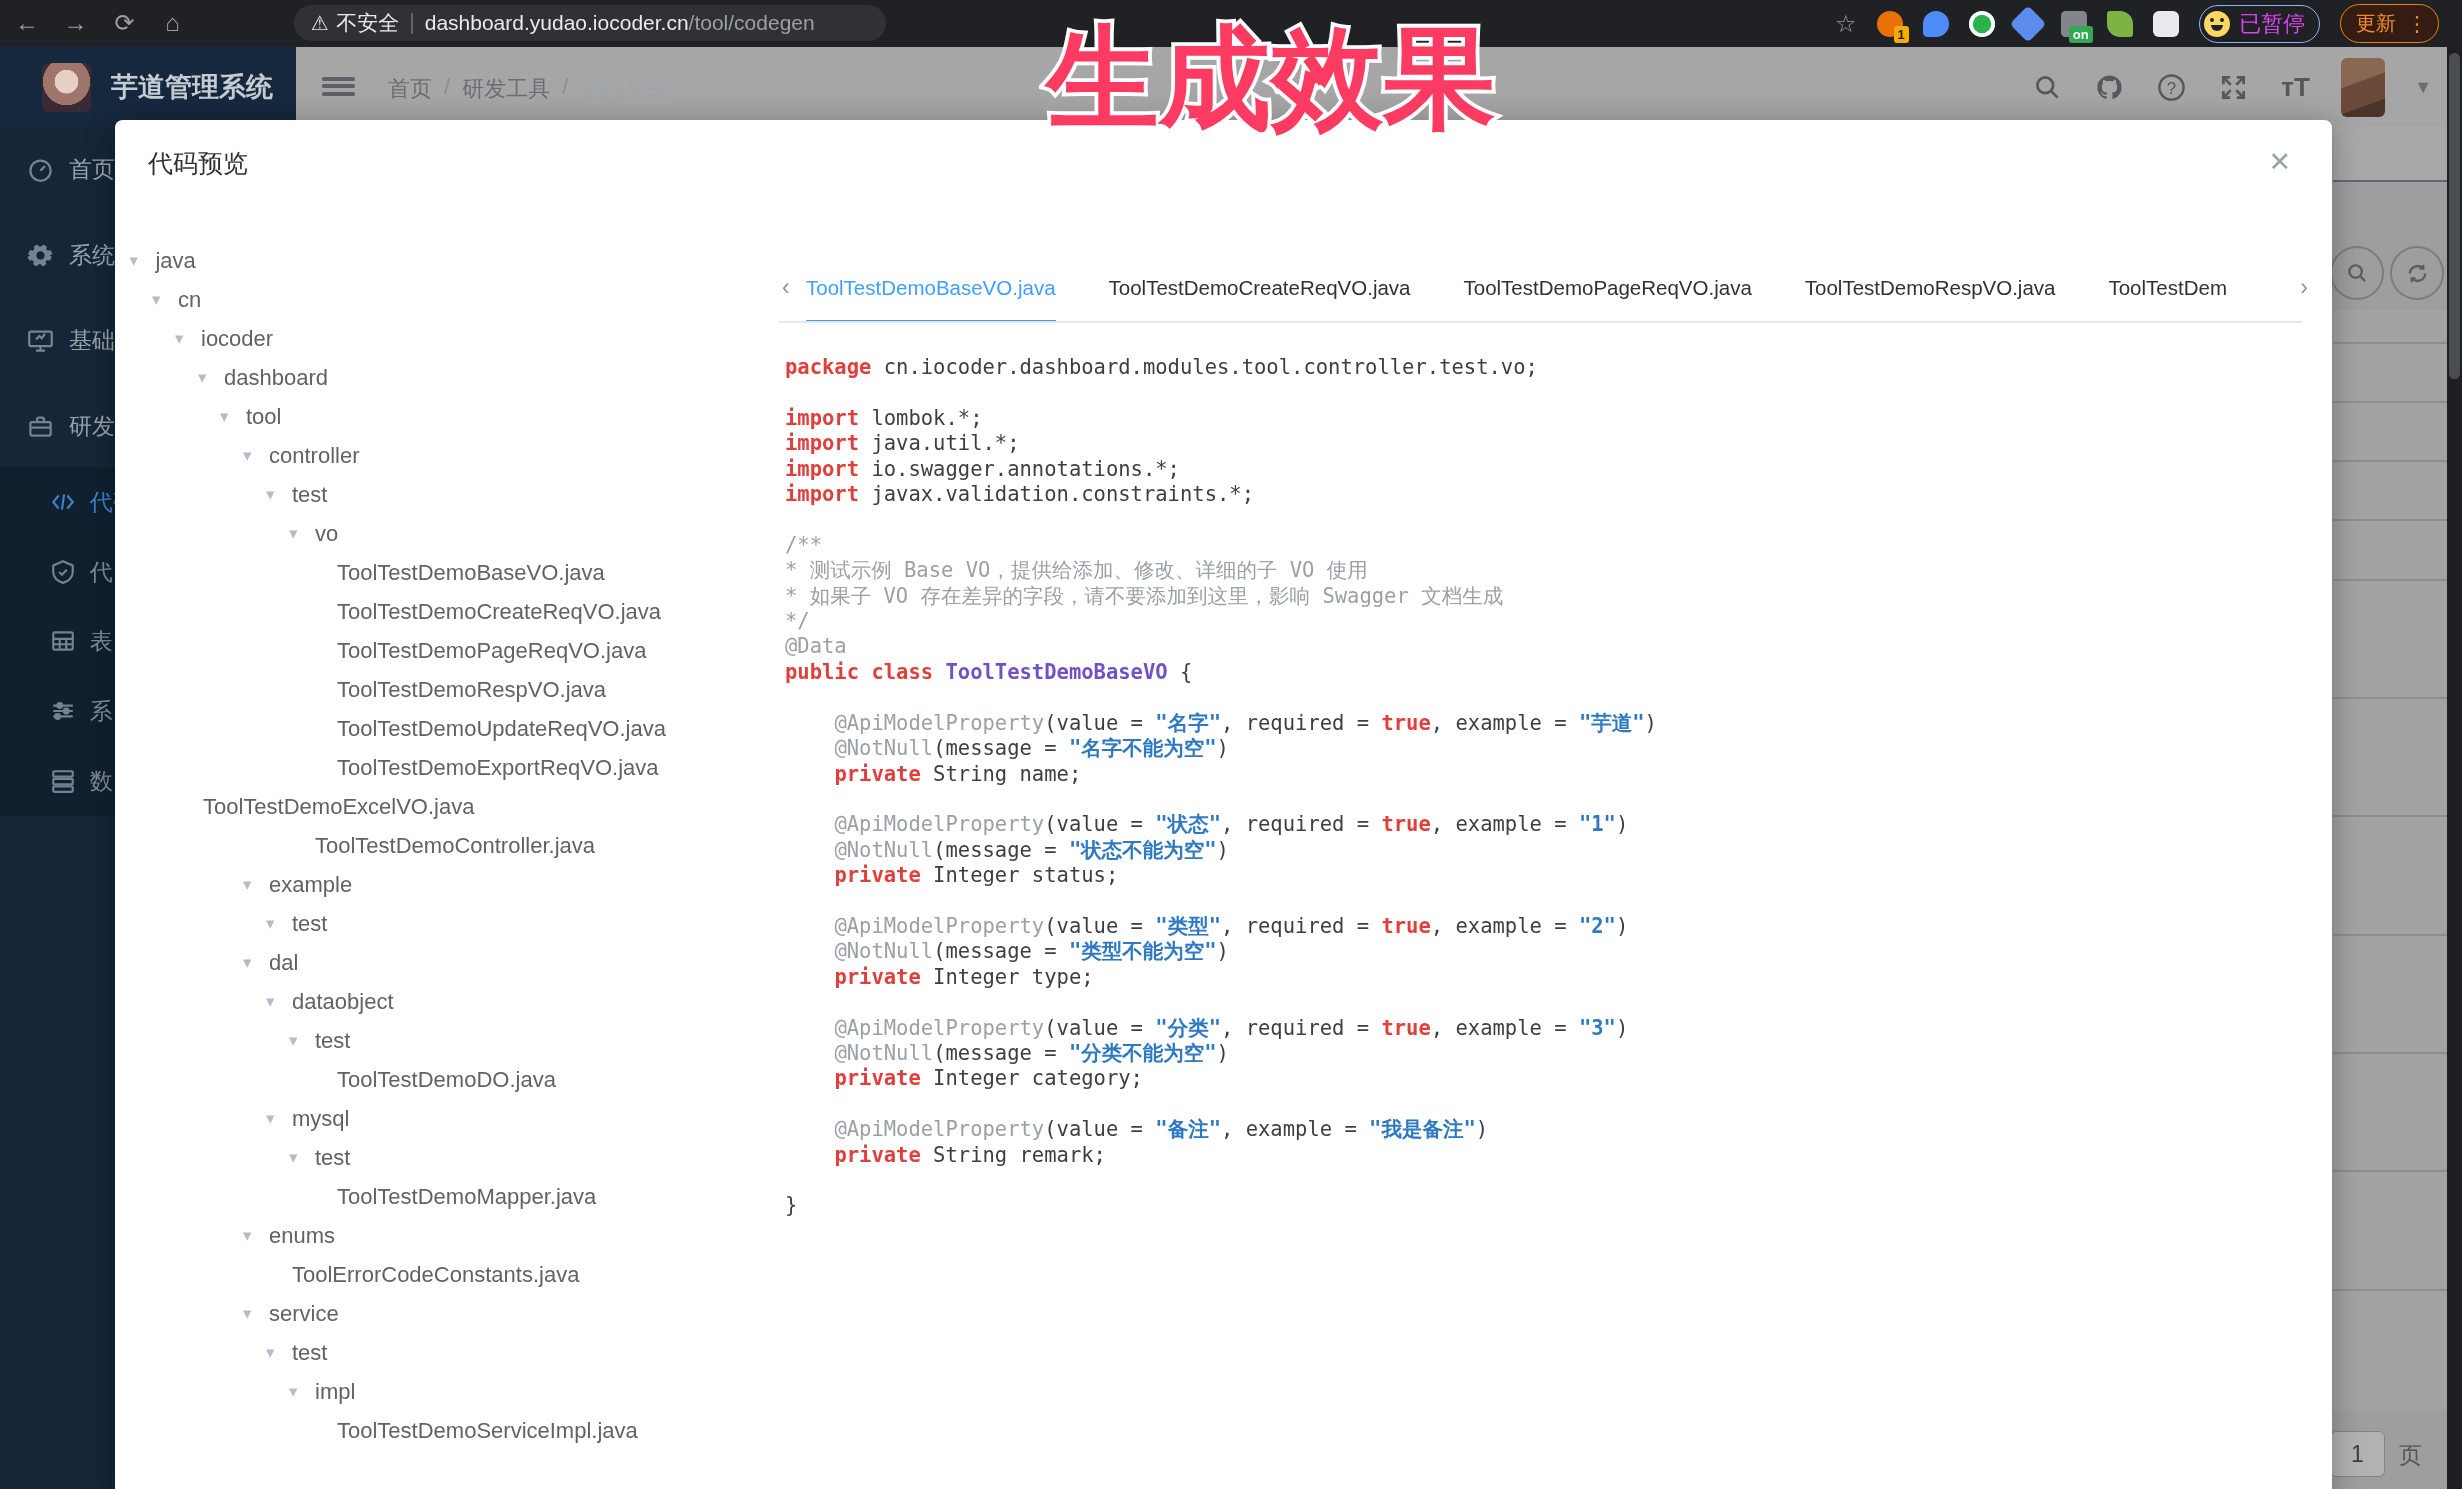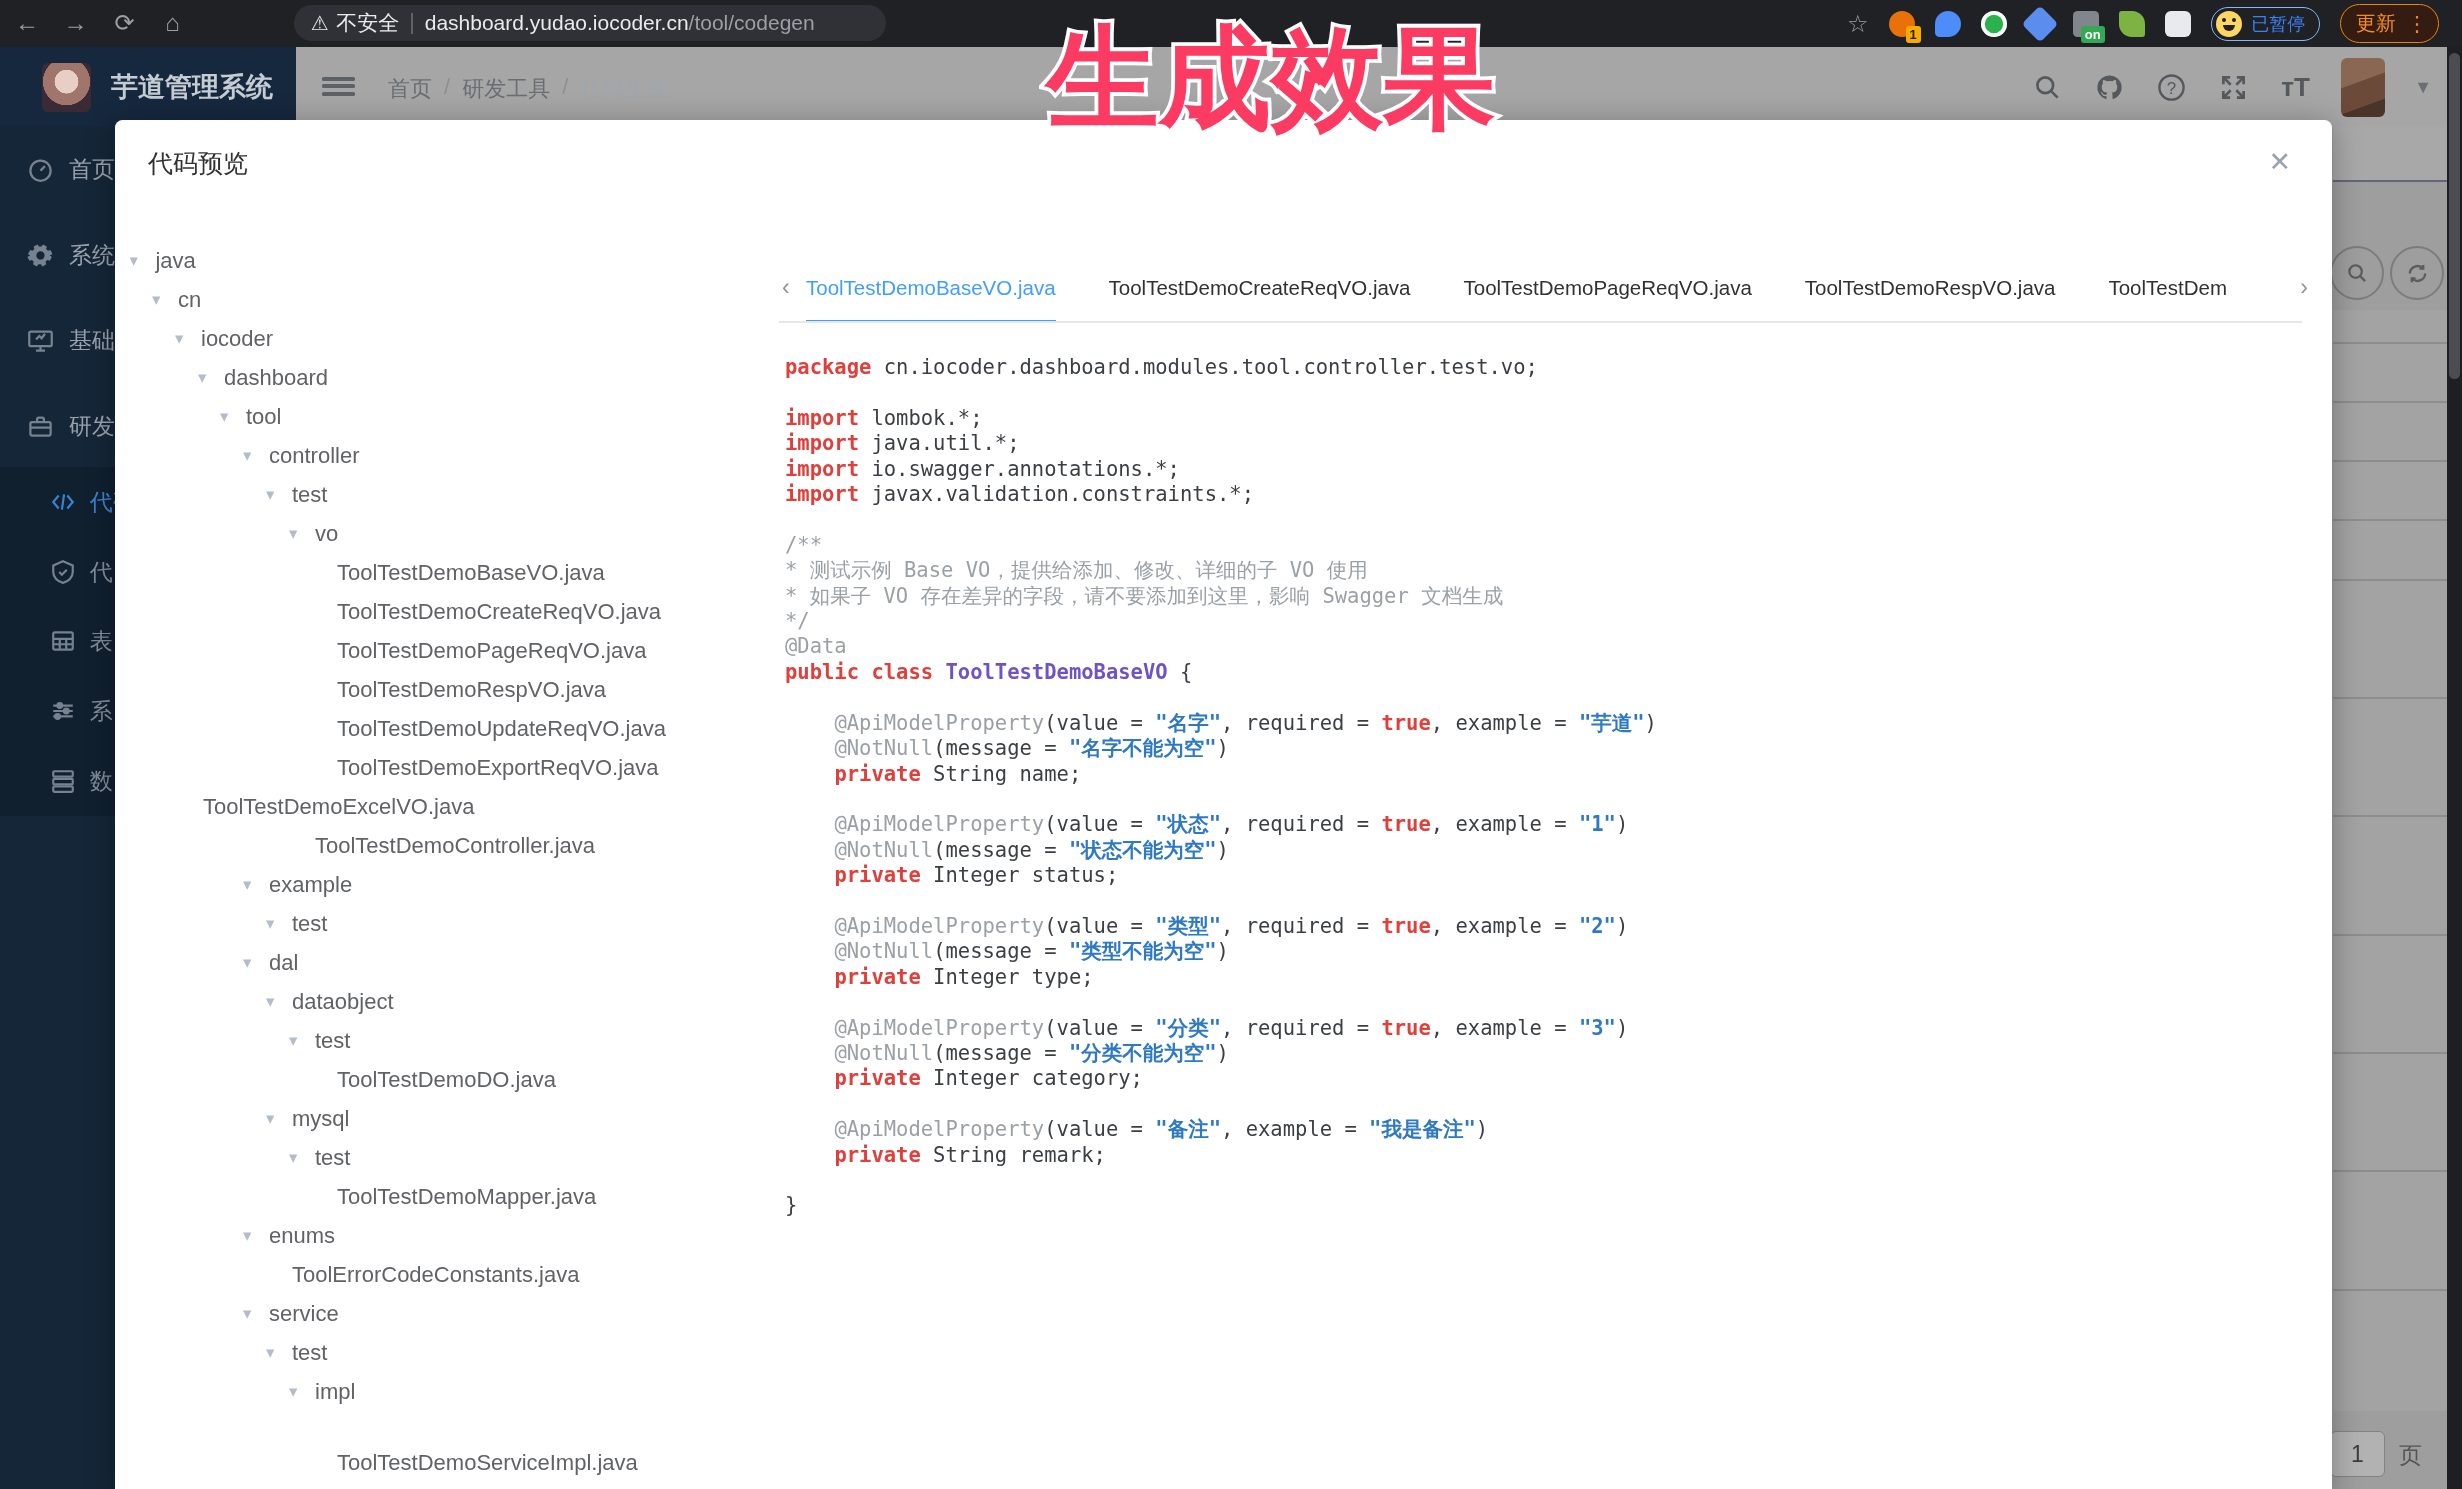--- a/index.html
+++ b/index.html
@@ -16,21 +16,21 @@
   .omni-sep{width:1.5px;height:21px;background:#5f6368;margin:0 12px;}
   .url-host{color:#e8eaed;}
   .url-path{color:#9aa0a6;}
   .ext-dot{width:26px;height:26px;border-radius:50%;position:relative;}
   .ext-badge{position:absolute;right:-6px;bottom:-6px;background:#f9ab00;color:#202124;
              font-size:13px;line-height:15px;padding:0.8px 3.8px;border-radius:3px;font-weight:bold;}
   .ext-badge.green{background:#34a853;color:#fff;}
   .browser-right{position:absolute;right:23px;top:0;height:47px;display:flex;align-items:center;gap:20px;}
   .star{color:#9aa0a6;font-size:24px;}
   .paused-chip{display:flex;align-items:center;gap:9px;border:1.5px solid #8ab4f8;border-radius:20px;
-               padding:3px 13.7px 3px 4.6px;color:#3b82f6;font-size:18px;}
+               padding:3px 13.7px 3px 4.6px;color:#d946ef;font-size:22px;}
   .smiley{width:26px;height:26px;border-radius:50%;background:#fdd663;position:relative;}
   .smiley:before{content:"";position:absolute;left:6px;top:7.6px;width:3.8px;height:3.8px;border-radius:50%;background:#202124;box-shadow:10px 0 0 #202124;}
   .smiley:after{content:"";position:absolute;left:6.8px;top:14.4px;width:12px;height:6px;border-radius:0 0 9px 9px;background:#202124;}
   .update-chip{display:flex;align-items:center;gap:10.6px;border:1.5px solid #ed8600;border-radius:20px;
                padding:4.6px 10.6px 4.6px 15px;background:#351c12;color:#f28b24;font-size:20px;}
   .kebab{color:#f28b24;font-size:21px;letter-spacing:0;}
 
   
   .app-header{position:absolute;left:0;top:47px;width:2462px;height:80px;background:#a6a6a6;}
   .logo-block{position:absolute;left:0;top:0;width:296px;height:80px;background:#16283e;
@@ -420,21 +420,21 @@
           <span>service</span>
         </div>
         <div class="tree-row">
           <span class="tree-caret" style="margin-left: 151px;">▾</span>
           <span>test</span>
         </div>
         <div class="tree-row">
           <span class="tree-caret" style="margin-left: 174px;">▾</span>
           <span>impl</span>
         </div>
-        <div class="tree-row" style="padding-left: 222px; margin-top: 32px;">
+        <div class="tree-row" style="padding-left: 222px;">
           <span>ToolTestDemoServiceImpl.java</span>
         </div>
       </div>
 
     <div class="tabs-zone">
       <span class="tab-chevron left">‹</span>
       <div class="tabs" id="tabs">
           <div class="tab active">ToolTestDemoBaseVO.java</div>
           <div class="tab">ToolTestDemoCreateReqVO.java</div>
           <div class="tab">ToolTestDemoPageReqVO.java</div>

